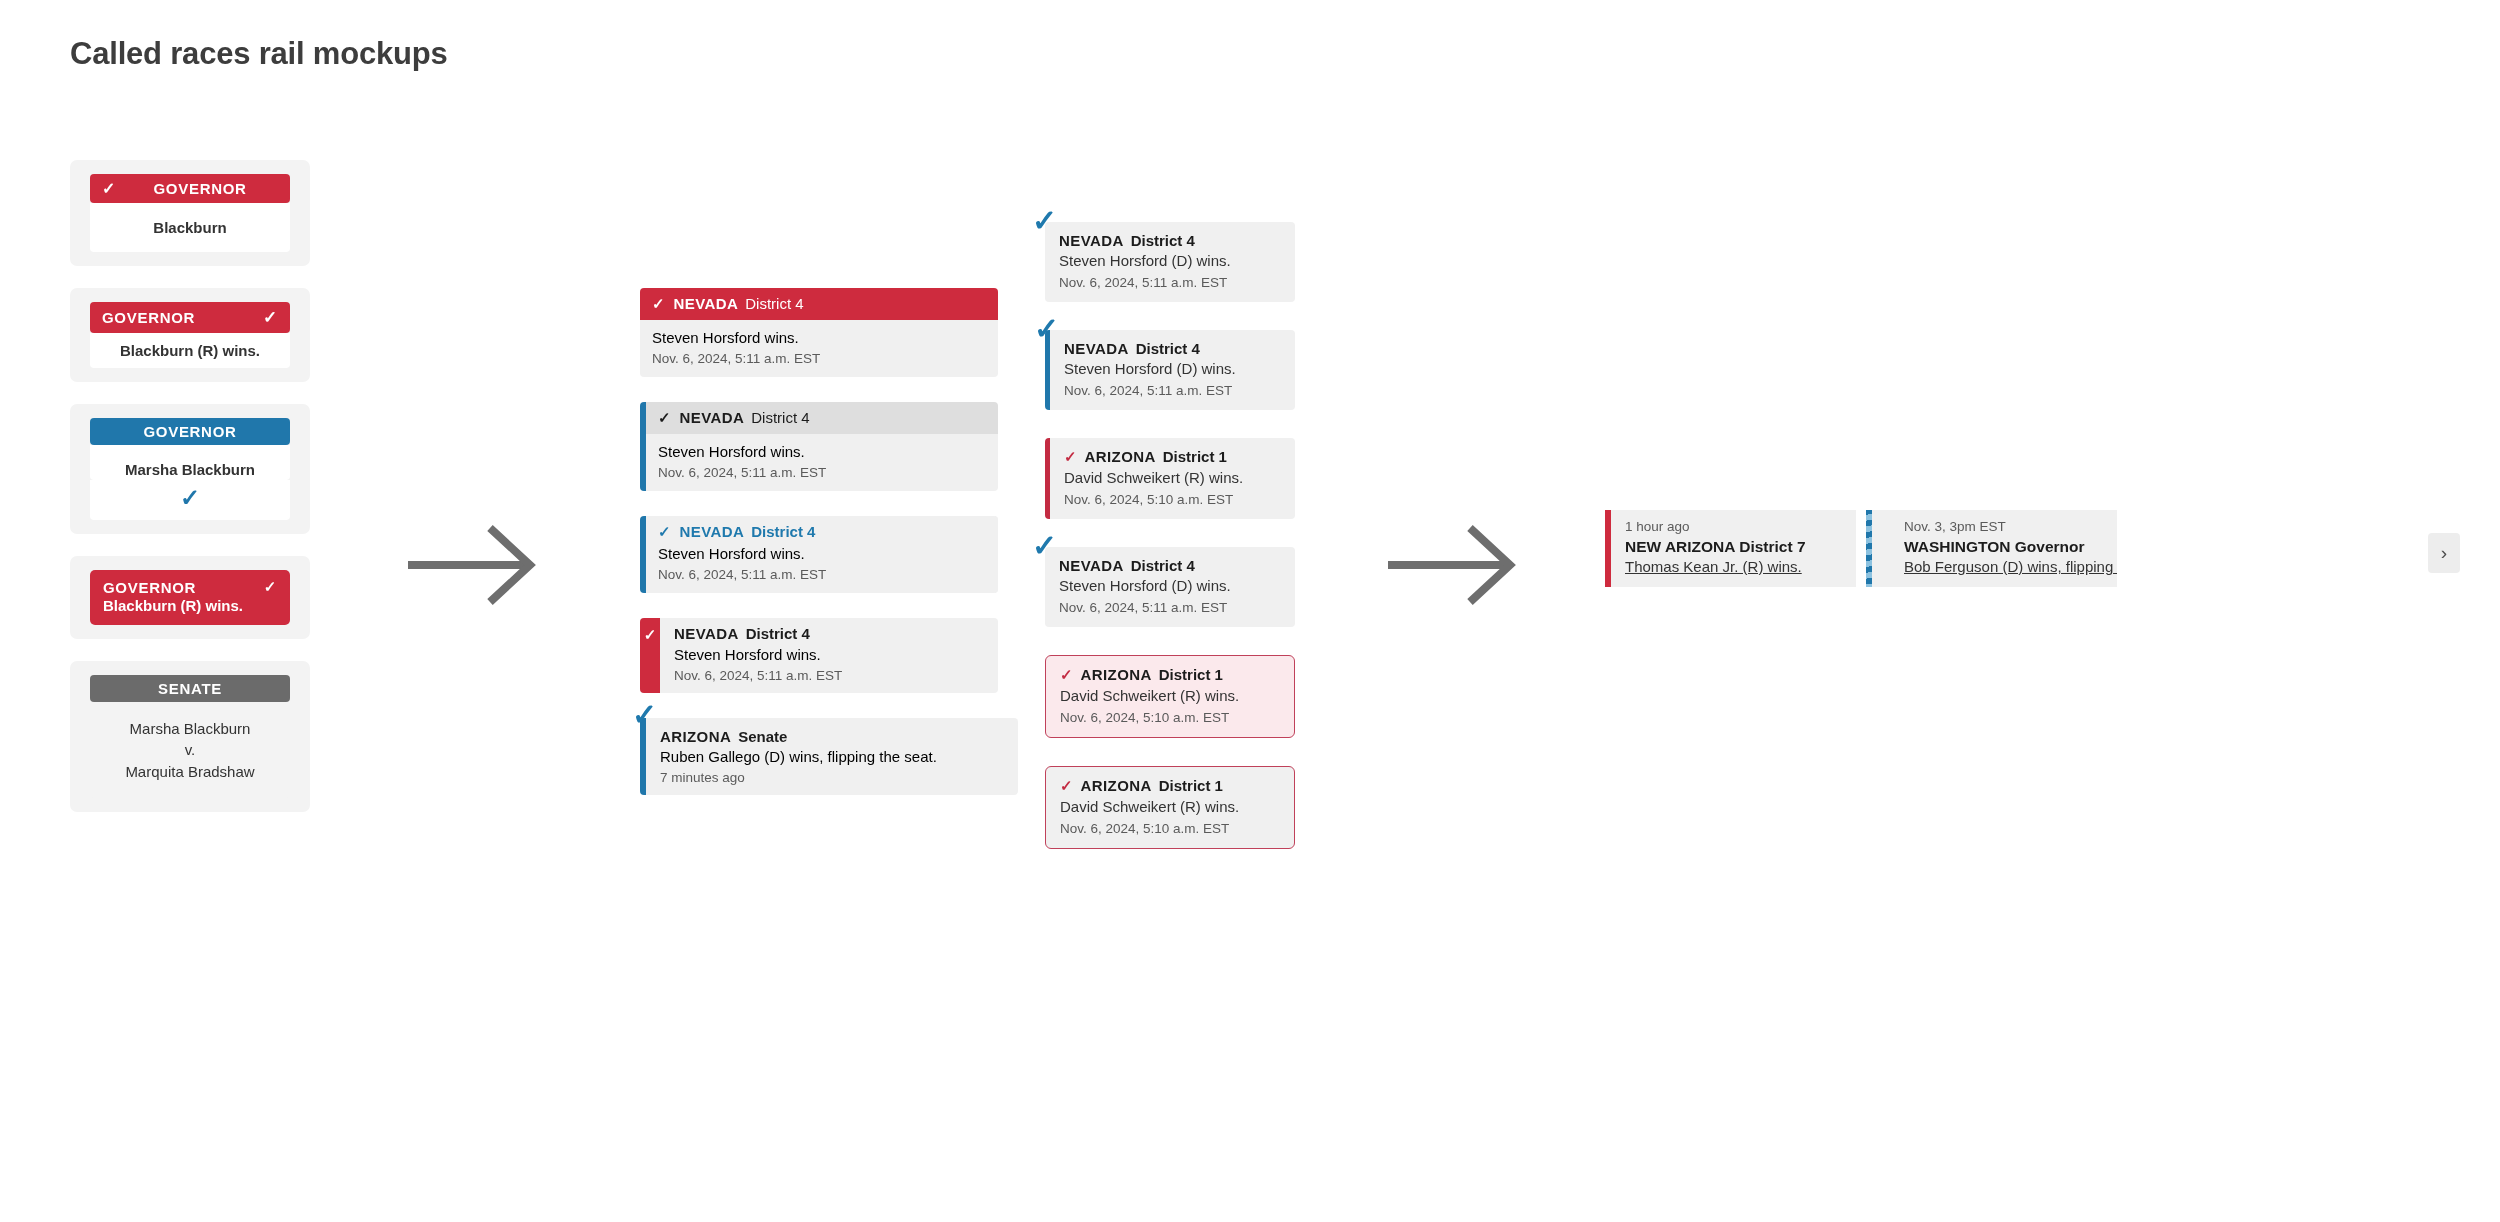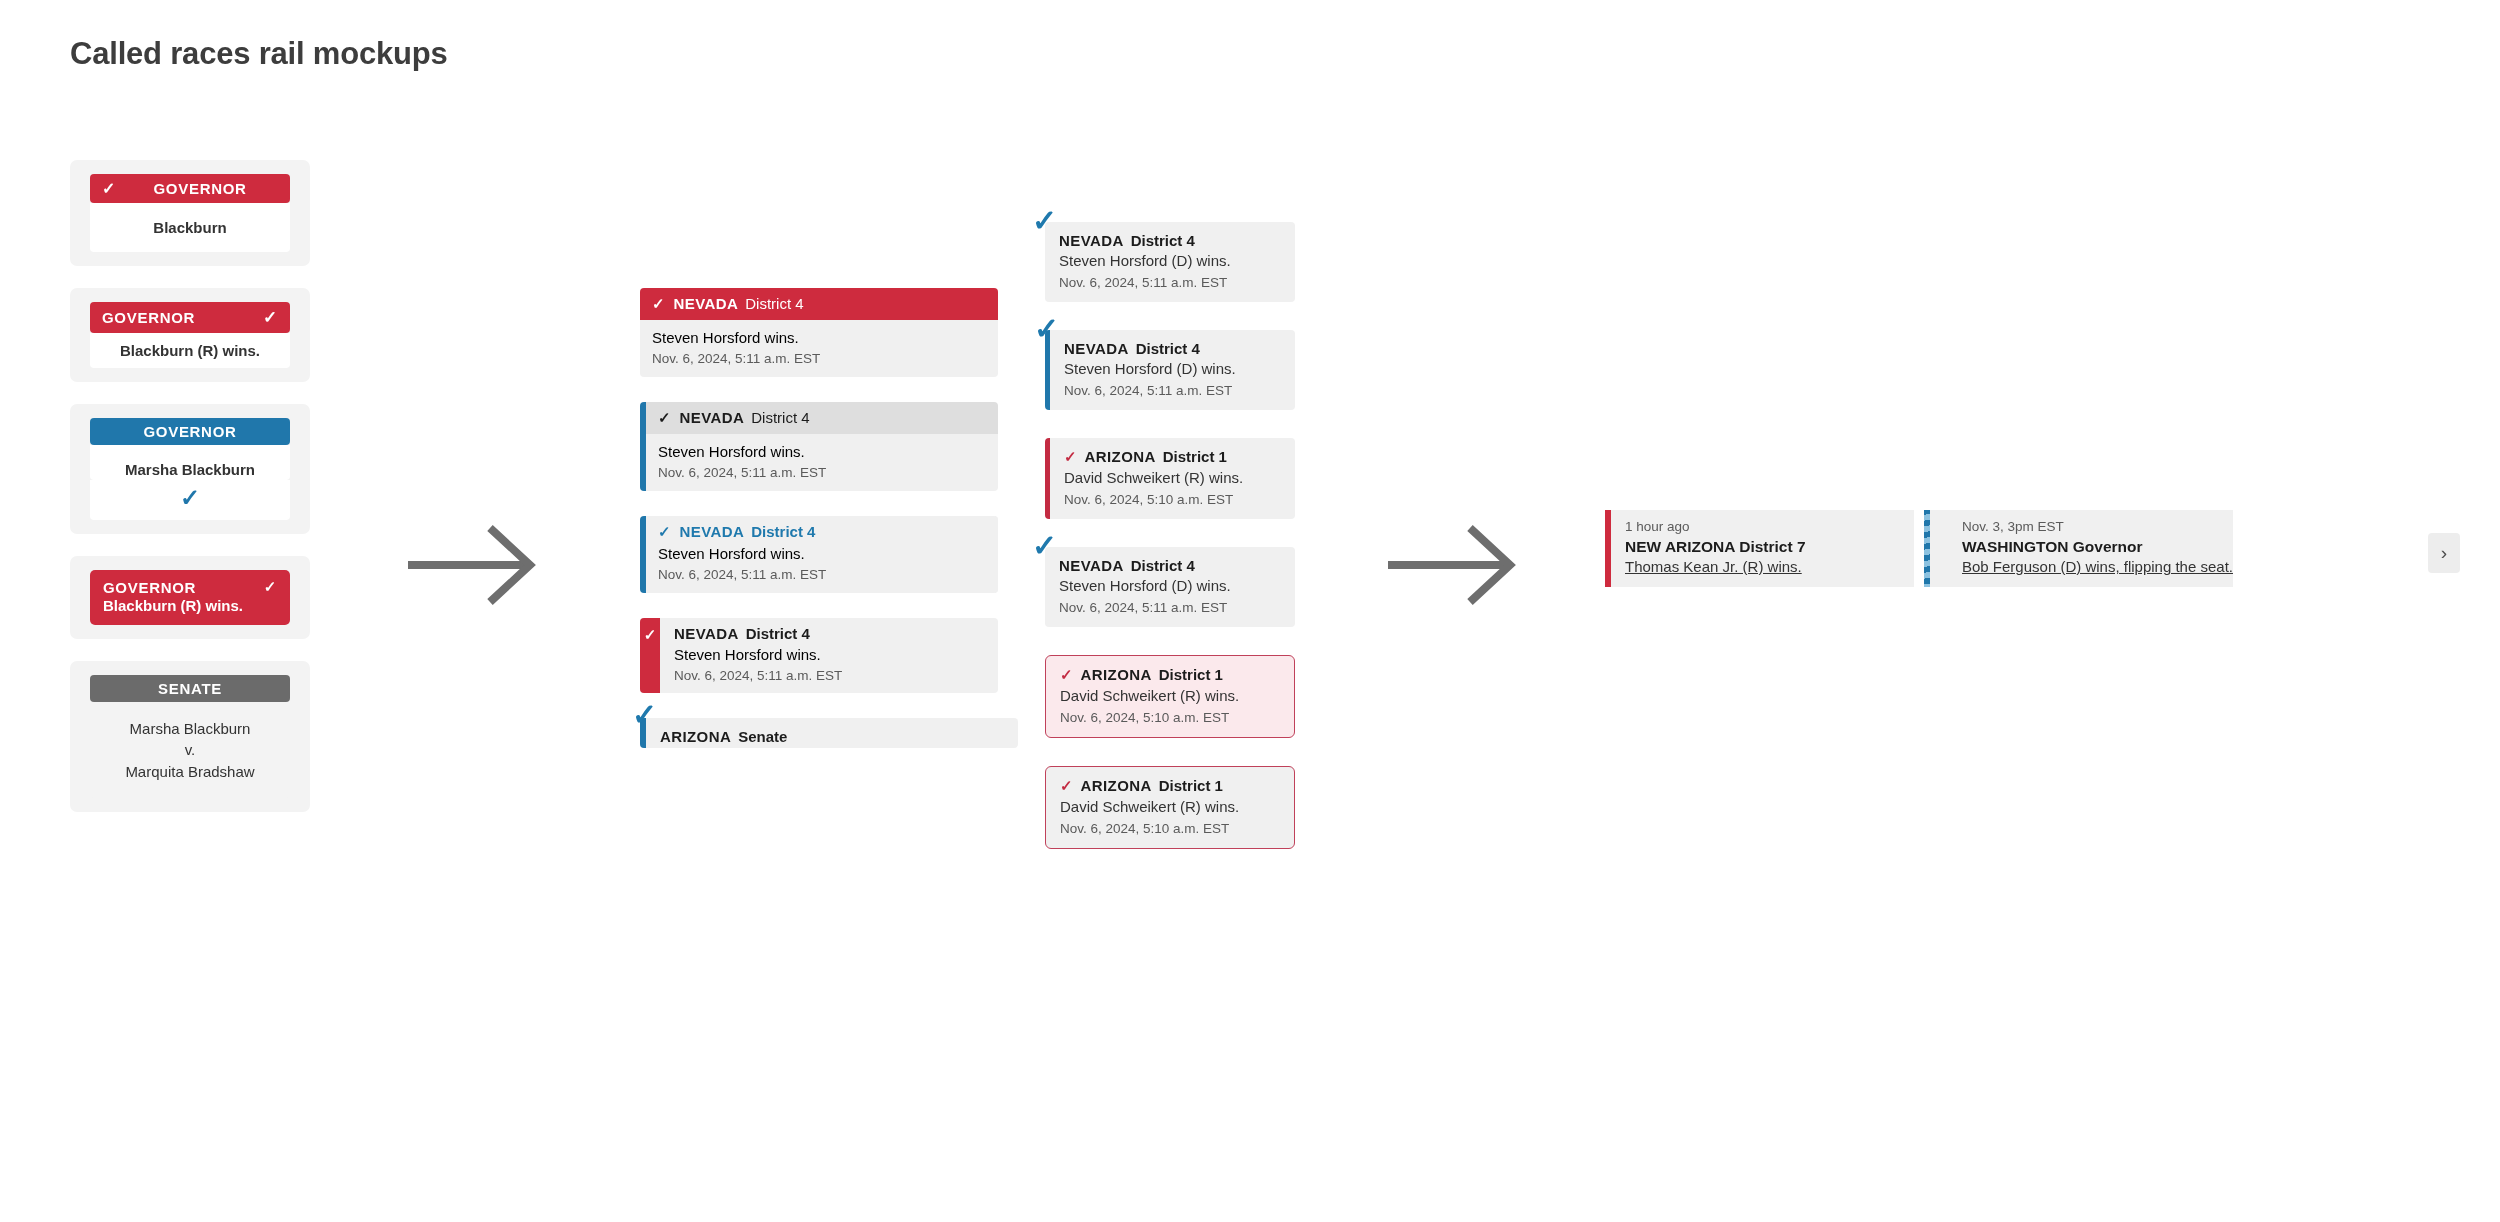--- a/index.html
+++ b/index.html
@@ -192,21 +192,21 @@
     background: #f0f0f0;
     border: 1.5px solid #c0415a;
     border-radius: 6px;
   }
   .c3-ck-red { color: #c32b42; }
 
   
   .rail { position: absolute; left: 1605px; top: 510px; display: flex; align-items: flex-start; }
   .rail-card {
     background: #f0f0f0;
-    width: 309px;
+    width: 251px;
     padding: 9px 14px 12px 14px;
     margin-right: 10px;
     box-sizing: border-box;
     overflow: hidden;
     white-space: nowrap;
   }
   .rail-card.red-edge  { border-left: 6px solid #ce2b3e; }
   .rail-card.blue-edge { border-left: 6px solid #2077ab; }
   .rail-card.striped-edge {
     border-left: 6px solid transparent;
@@ -345,20 +345,24 @@
       <div class="c2-time">Nov. 6, 2024, 5:11 a.m. EST</div>
     </div>
   </div>
 
   <div class="c2-card ve" style="width:372px">
     <span class="bigcheck" style="left:-14px; top:-18px;">✓</span>
     <div class="c2-hdr">
       <span class="state">ARIZONA</span>
       <span class="race" style="font-weight:bold">Senate</span>
     </div>
+    <div class="c2-body">
+      <div class="c2-line">Ruben Gallego (D) wins, flipping the seat.</div>
+      <div class="c2-time">7 minutes ago</div>
+    </div>
   </div>
 </div>
 
 <div class="col3">
 
   <div class="c3-card">
     <span class="bigcheck" style="left:-13px; top:-16px;">✓</span>
     <div class="c3-hdr">
       <span class="state">NEVADA</span>
       <span class="race">District 4</span>

